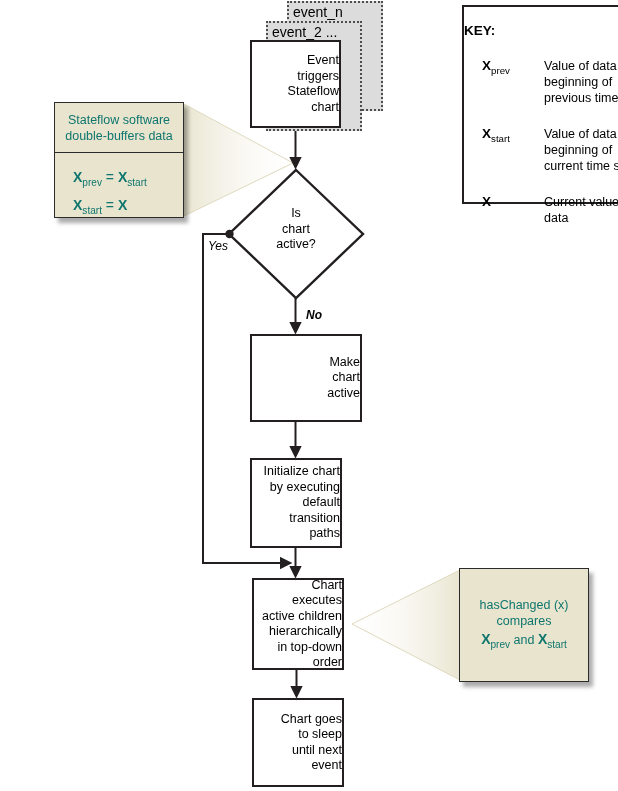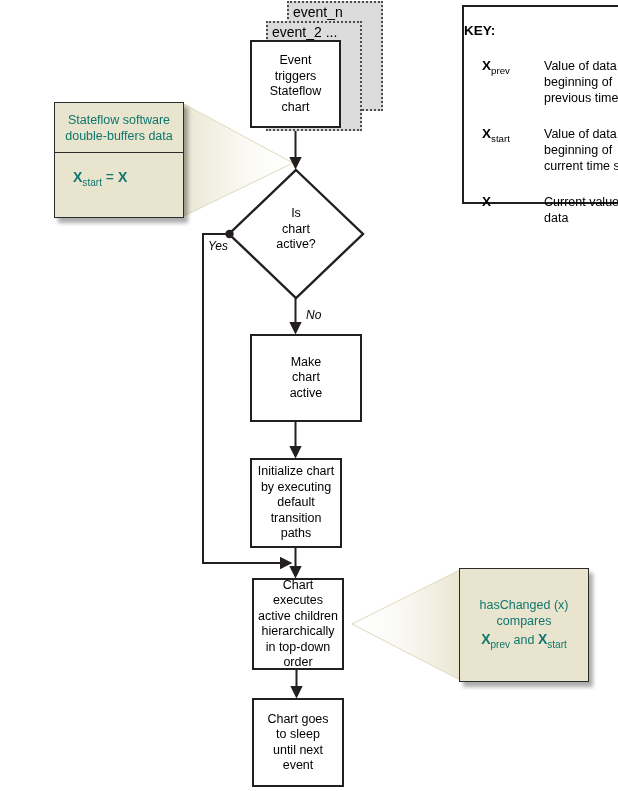--- a/index.html
+++ b/index.html
@@ -25,21 +25,21 @@
     pointer-events: none;
   }
   .node {
     position: absolute;
     box-sizing: border-box;
     background: #ffffff;
     border: 2px solid #231f20;
     display: flex;
     align-items: center;
     justify-content: center;
-    text-align: center;
+    text-align: right;
     font-size: 12.5px;
     line-height: 15.5px;
     color: #000000;
   }
   .ghost {
     position: absolute;
     box-sizing: border-box;
     background: #dcdcdc;
     border: 2px dotted #4d4d4d;
     font-size: 14px;
@@ -173,21 +173,21 @@
   </div>
 
   <div style="position:absolute; left:205px; top:206px; width:94px; text-align:center;
               font-size:12.5px; line-height:15.5px; color:#000;">
     <div>Is</div>
     <div>chart</div>
     <div>active?</div>
   </div>
 
   <div class="branch-label" style="left:164px; top:239px;">Yes</div>
-  <div class="branch-label" style="left:262px; top:308px;">No</div>
+  <div class="branch-label" style="left:262px; top:308px;font-weight:bold;">No</div>
 
   <div class="node" style="left:206px; top:334px; width:112px; height:88px;">
     <div class="ccenter">
       <div>Make</div>
       <div>chart</div>
       <div>active</div>
     </div>
   </div>
 
   <div class="node" style="left:206px; top:458px; width:92px; height:90px;">
@@ -219,20 +219,25 @@
       <div>event</div>
     </div>
   </div>
 
   <div class="callout" style="left:10px; top:102px; width:130px; height:116px;">
     <div class="hdr">
       <div>Stateflow software</div>
       <div>double-buffers data</div>
     </div>
     <div class="bdy">
+      <div class="eq">
+        <span class="bvar"><span>X</span><sub>prev</sub></span>
+        <span>=</span>
+        <span class="bvar"><span>X</span><sub>start</sub></span>
+      </div>
       <div class="eq">
         <span class="bvar"><span>X</span><sub>start</sub></span>
         <span>=</span>
         <span class="bvar"><span>X</span><sub></sub></span>
       </div>
     </div>
   </div>
 
   <div class="callout" style="left:415px; top:568px; width:130px; height:114px;
               display:flex; align-items:center; justify-content:flex-end;">

